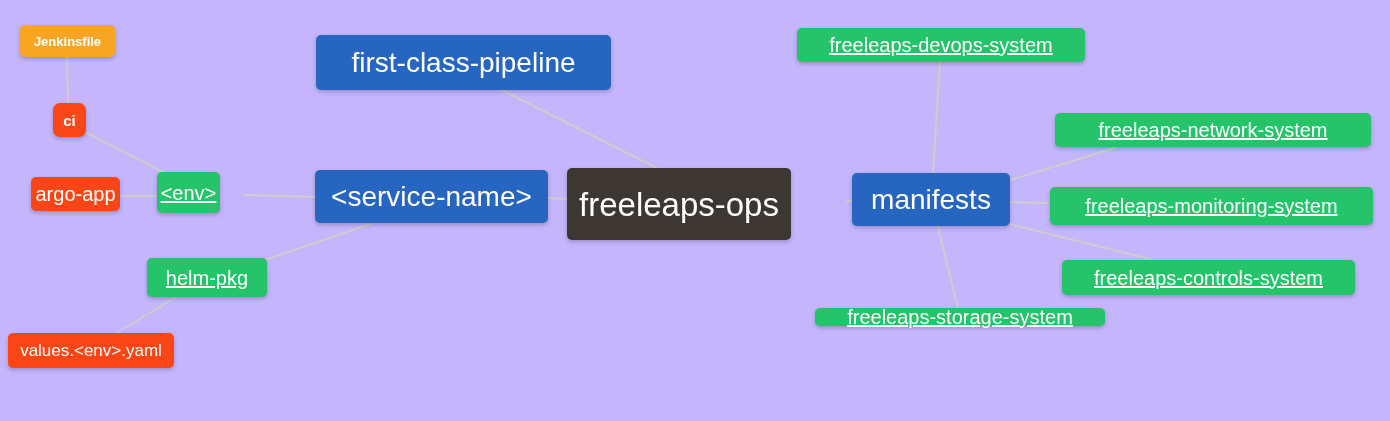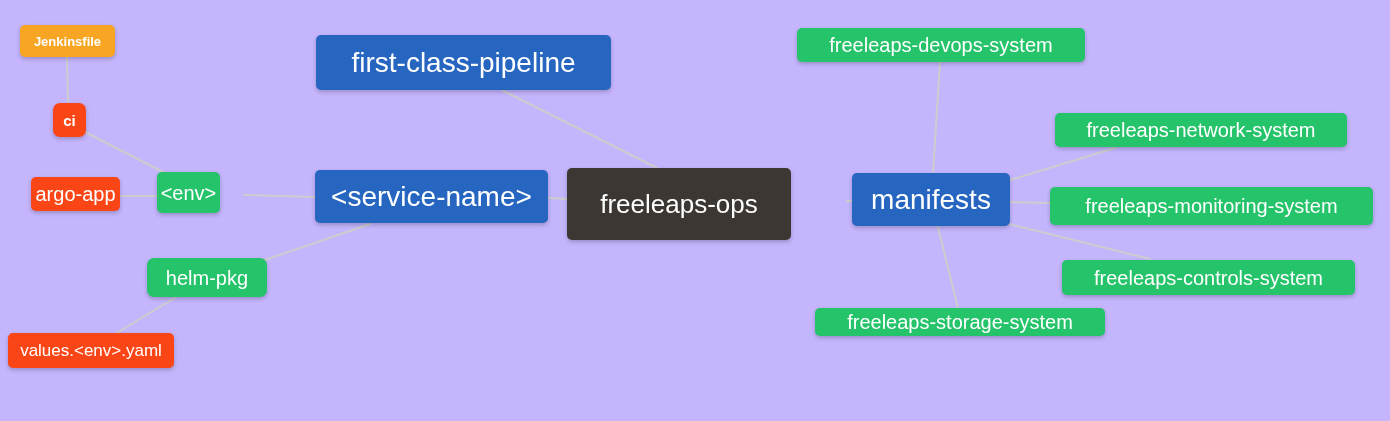--- a/index.html
+++ b/index.html
@@ -17,40 +17,40 @@
     display:flex;align-items:center;justify-content:center;
     color:#ffffff;
     border-radius:5px;
     box-shadow:0 2px 4px rgba(0,0,0,0.22);
     white-space:nowrap;
     cursor:pointer;
     box-sizing:border-box;
     line-height:1;
   }
   .blue  {background:#2666c0;}
-  .green {background:#25c36a;}
+  .green {background:#25c36a;text-decoration:underline;}
   .red   {background:#fa4616;}
   .orange{background:#f8a523;}
   .dark  {background:#3c3733;}
 
   
   .n-jenkinsfile {left:20px;  top:25px;  width:95px;  height:32px; font-size:13px; font-weight:700;}
   .n-ci          {left:53px;  top:103px; width:33px;  height:34px; font-size:15px; font-weight:700; border-radius:7px;}
   .n-argo        {left:31px;  top:177px; width:89px;  height:34px; font-size:20px;}
   .n-env         {left:157px; top:172px; width:63px;  height:41px; font-size:20px;}
   .n-pipeline    {left:316px; top:35px;  width:295px; height:55px; font-size:28px;}
   .n-service     {left:315px; top:170px; width:233px; height:53px; font-size:28px;}
-  .n-ops         {left:567px; top:168px; width:224px; height:72px; font-size:26px;}
+  .n-ops         {left:567px; top:168px; width:224px; height:72px; font-size:33px;}
   .n-manifests   {left:852px; top:173px; width:158px; height:53px; font-size:28px;}
   .n-devops      {left:797px; top:28px;  width:288px; height:34px; font-size:20px;}
-  .n-network     {left:1055px;top:113px; width:292px; height:34px; font-size:20px;}
+  .n-network     {left:1055px;top:113px; width:316px; height:34px; font-size:20px;}
   .n-monitoring  {left:1050px;top:187px; width:323px; height:38px; font-size:20px;}
   .n-controls    {left:1062px;top:260px; width:293px; height:35px; font-size:20px;}
-  .n-storage     {left:815px; top:308px; width:290px; height:28px; font-size:20px;}
-  .n-helm        {left:147px; top:258px; width:120px; height:39px; font-size:20px;border-radius:7px;}
+  .n-storage     {left:815px; top:308px; width:290px; height:18px; font-size:20px;}
+  .n-helm        {left:147px; top:258px; width:120px; height:39px; font-size:20px;}
   .n-values      {left:8px;   top:333px; width:166px; height:35px; font-size:17px;}
 </style>
 </head>
 <body>
 
 <div class="canvas">
 
   <svg class="edges" viewBox="0 0 1390 421">
     <line x1="67" y1="57" x2="68" y2="103"></line>
     <line x1="85" y1="132" x2="165" y2="173"></line>

